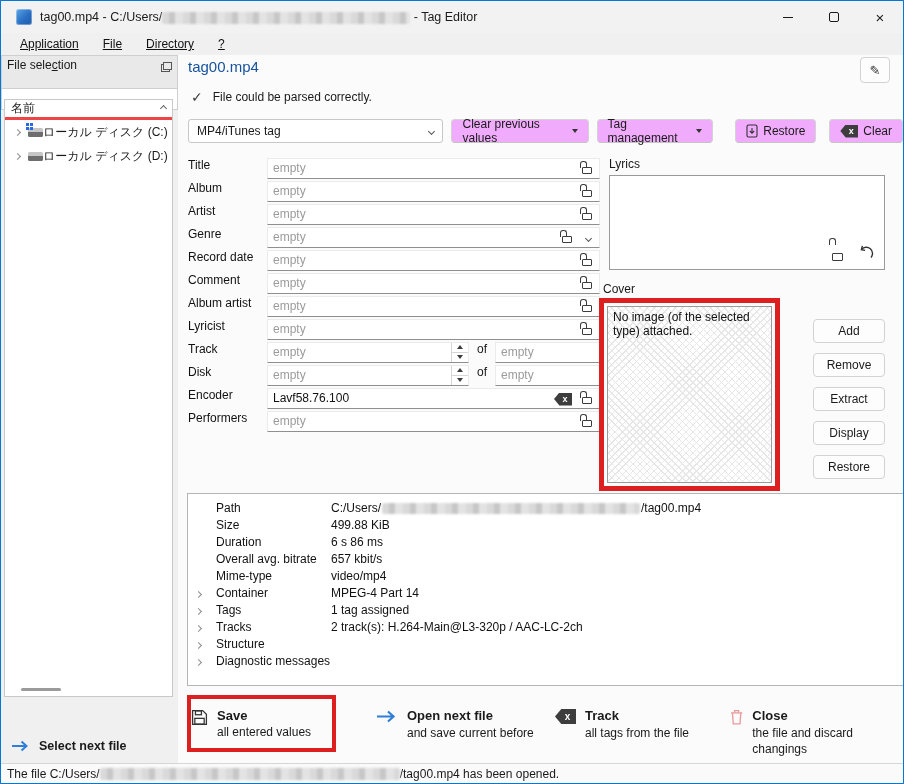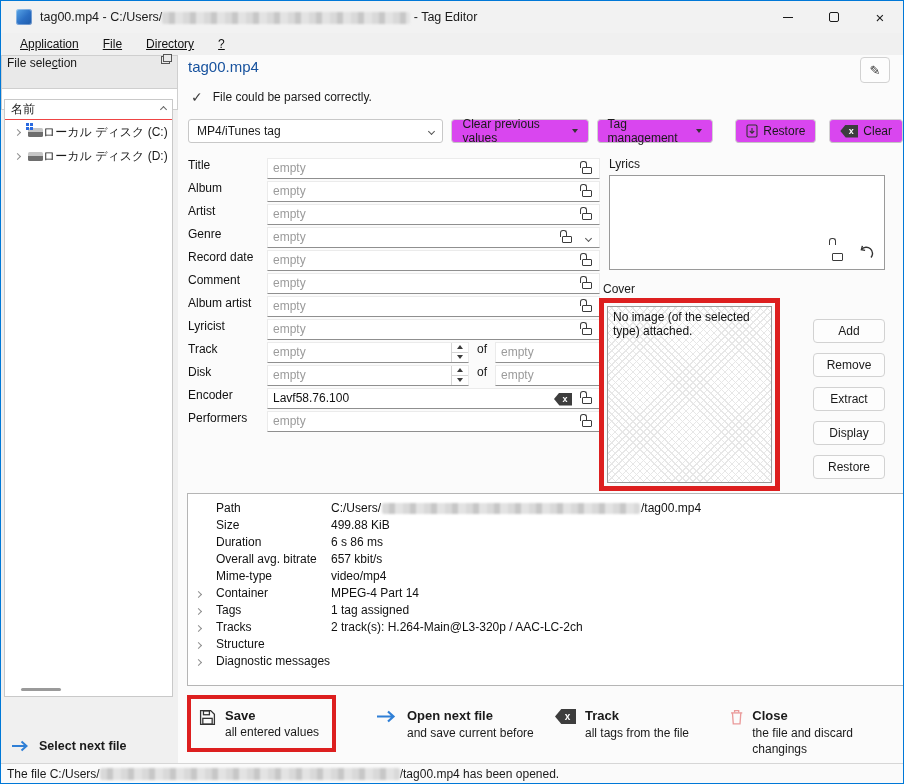--- a/index.html
+++ b/index.html
@@ -26,27 +26,27 @@
   
   .menubar { height:22px; background:#f0f0f0; display:flex; align-items:center; padding-left:10px; flex:none; }
   .menu-item { padding:2px 9px; margin-right:6px; color:#111;text-decoration:underline; }
   .key-u { text-decoration:underline; }
 
   
   .app-body { flex:1; display:flex; min-height:0; }
 
   
   .sidebar { width:177px; flex:none; position:relative; background:#f0f0f0; }
-  .dock-header { height:34px; background:#e9e9e9; border:1px solid #cfcfcf; display:flex; align-items:flex-start; padding:0 5px; }
+  .dock-header { height:24px; background:#e9e9e9; border:1px solid #cfcfcf; display:flex; align-items:flex-end; padding:16px 5px; }
   .dock-title { flex:1; font-size:12px; }
   .float-icon { position:relative; width:9px; height:8px; border:1px solid #555; margin-right:2px; background:#e9e9e9; }
   .float-icon::before { content:""; position:absolute; right:-3px; top:-3px; width:7px; height:6px; border:1px solid #555; background:#e9e9e9; }
   .filter-input { width:177px; height:21px; border:1px solid #cfcfcf; border-top:none; background:#fff; outline:none; padding:0 4px; font:inherit; }
   .tree-panel { position:absolute; left:3px; right:5px; top:44px; bottom:66px; background:#fff; border:1px solid #c9c9c9; }
-  .tree-header { height:20px; border-bottom:1px solid #ef4444; display:flex; align-items:center; padding:0 6px; color:#222; }
+  .tree-header { height:20px; border-bottom:3px solid #ef4444; display:flex; align-items:center; padding:0 6px; color:#222; }
   .tree-header-label { flex:1; }
   .tree-row { height:24px; display:flex; align-items:center; padding-left:10px; }
   .tree-label { white-space:nowrap; }
   .chev { display:inline-block; width:5px; height:5px; border-right:1.3px solid #8f8f8f; border-bottom:1.3px solid #8f8f8f; }
   .chev.right { transform:rotate(-45deg); }
   .chev.up { transform:rotate(-135deg); border-color:#666; }
   .chev.down { transform:rotate(45deg); border-color:#555; }
   .drive { position:relative; width:15px; height:9px; margin-left:8px; border-radius:1.5px;
            background:linear-gradient(#c6c6c6 0 42%,#6e6e6e 42% 100%); flex:none; }
   .winlogo { position:absolute; left:-2px; top:-5px; width:3px; height:3px; background:#2a6ae0;
@@ -59,21 +59,21 @@
   .filename { position:absolute; left:10px; top:3px; font-size:15px; color:#17529e; }
   .edit-btn { position:absolute; right:13px; top:2px; width:30px; height:26px; background:#fdfdfd;
               border:1px solid #d2d2d2; border-radius:4px; display:flex; align-items:center; justify-content:center; font-size:13px; color:#333; }
   .parse-row { position:absolute; left:13px; top:34px; display:flex; align-items:center; gap:10px; }
   .check { color:#3c3c3c; font-size:14px; }
 
   .toolbar { position:absolute; left:10px; top:64px; display:flex; align-items:center; }
   .combo { width:283px; height:24px; background:#fff; border:1px solid #c8c8c8; border-radius:3px;
            display:flex; align-items:center; padding:0 8px; }
   .combo-label { flex:1; }
-  .btn { height:24px; background:#d946ef; border:1px solid #d2d2d2; border-bottom-color:#c4c4c4; border-radius:4px;
+  .btn { height:24px; background:#f0abfc; border:1px solid #d2d2d2; border-bottom-color:#c4c4c4; border-radius:4px;
          display:inline-flex; align-items:center; justify-content:center; gap:5px; padding:0 10px; color:#1a1a1a; }
   .tb-gap { margin-left:8px; }
   .tb-gap-lg { margin-left:22px; }
   .tb-gap-md { margin-left:13px; }
   .caret-down { width:0; height:0; border-left:3.5px solid transparent; border-right:3.5px solid transparent; border-top:4.5px solid #333; margin-left:2px; }
 
   
   .form-left { position:absolute; left:10px; top:98px; width:412px; }
   .frow { display:flex; align-items:center; height:23px; }
   .flabel { width:79px; flex:none; color:#111; }
@@ -114,21 +114,21 @@
 
   
   .info-panel { position:absolute; left:9px; top:438px; width:737px; height:193px; background:#fff; border:1px solid #b5b5b5; padding-top:5px; overflow:hidden; }
   .info-row { height:17px; display:flex; align-items:center; padding-left:8px; }
   .info-chev { width:20px; flex:none; }
   .info-label { width:115px; flex:none; color:#111; }
   .info-value { flex:1; white-space:nowrap; color:#111; }
   .red-path { width:258px; height:11px; margin:0 1px; }
 
   
-  .hl-save { position:absolute; left:9px; top:640px; width:149px; height:57px; border:4px solid #dd1f1f; display:flex; align-items:center; padding-left:8px; }
+  .hl-save { position:absolute; left:9px; top:640px; width:149px; height:57px; border:4px solid #dd1f1f; display:flex; align-items:center; }
   .action { display:flex; align-items:flex-start; gap:9px; }
   .action .txt { line-height:1.35; }
   .action .t1 { font-weight:bold; font-size:13px; }
   .action .t2 { font-size:12px; }
   .action-abs { position:absolute; top:652px;justify-content:space-between; }
   .arrow-blue { margin-top:3px; }
   .icon-col { margin-top:2px; }
 
   
   .statusbar { height:20px; flex:none; background:#fafafa; border-top:1px solid #d6d6d6; display:flex; align-items:center; padding-left:6px; }

